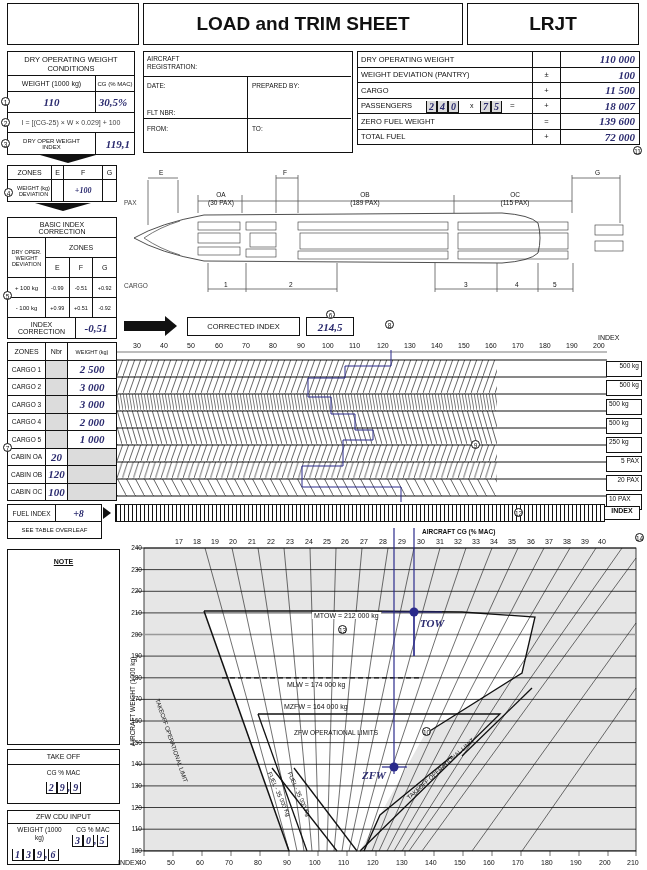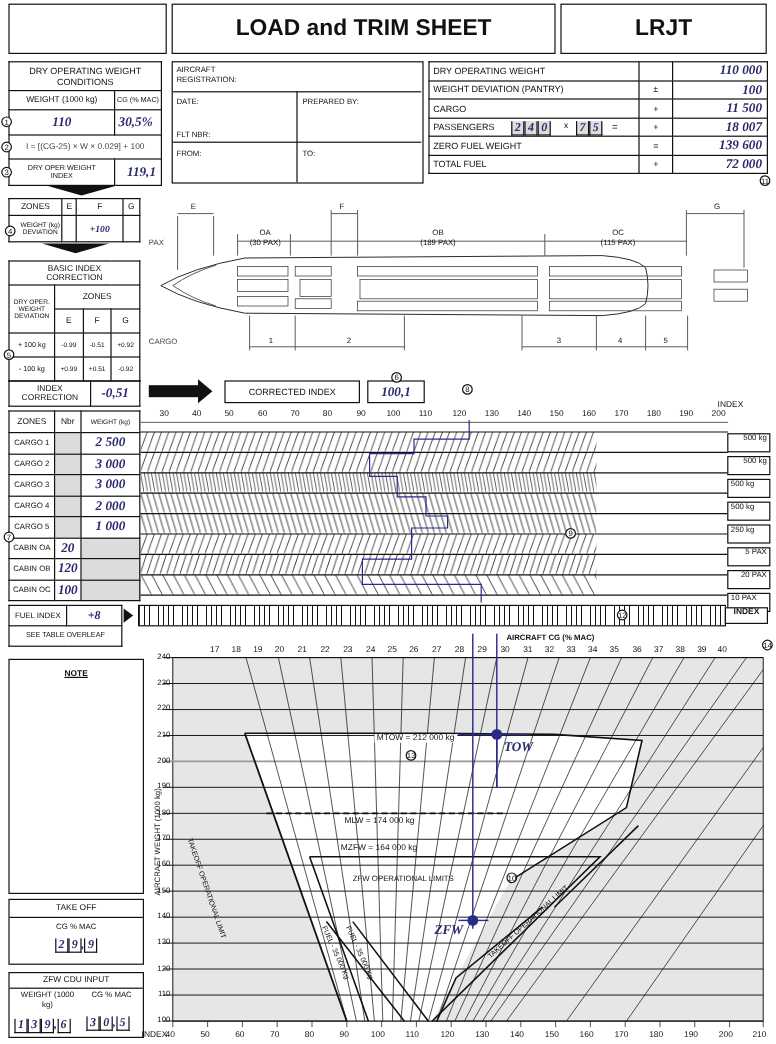--- a/index.html
+++ b/index.html
@@ -176,21 +176,21 @@
         <td class="val" style="font-size:11px">-0,51</td>
         </tr>
   </tbody>
     </table>
 </div>
 <span class="abs circ" style="left:3px;top:291px">5</span>
 
 <div class="abs" style="left:124px;top:321px;width:42px;height:10px;background:#111"></div>
 <div class="abs" style="left:165px;top:316px;width:0;height:0;border-top:10px solid transparent;border-bottom:10px solid transparent;border-left:12px solid #111"></div>
 <div class="abs box" style="left:187px;top:317px;width:113px;height:19px;font-size:7.5px;display:flex;align-items:center;justify-content:center">CORRECTED INDEX</div>
-<div class="abs box val" style="left:306px;top:317px;width:48px;height:19px;font-size:11px;display:flex;align-items:center;justify-content:center">100,1</div>
+<div class="abs box val" style="left:306px;top:317px;width:48px;height:19px;font-size:11px;display:flex;align-items:center;justify-content:center">214,5</div>
 <span class="abs circ" style="left:326px;top:310px">6</span>
 
 <div class="abs" style="left:120px;top:165px;width:527px;height:140px">
   <div class="abs" style="left:4px;top:34px;font-size:6.5px;color:#444">PAX</div>
   <div class="abs" style="left:4px;top:117px;font-size:6.5px;color:#444">CARGO</div>
   <svg class="abs" style="left:0;top:0" width="527" height="140" viewBox="0 0 527 140">
     <g stroke="#555" stroke-width="0.8" fill="none">
       <path d="M14,73 Q40,58 84,50 L380,48 L382,48 Q410,50 418,58 Q422,73 418,88 Q410,96 382,98 L84,96 Q40,88 14,73 Z" stroke="#222"></path>
       <path d="M24,73 Q40,62 60,56 M24,73 Q40,84 60,90"></path>
       <line x1="28" y1="15" x2="28" y2="60"></line>
@@ -420,21 +420,21 @@
   </div>
 </div>
 
 <div class="abs box" style="left:7px;top:810px;width:113px;height:55px">
   <div style="height:12px;border-bottom:1px solid #111;text-align:center;font-size:7px;line-height:12px">ZFW CDU INPUT</div>
   <div class="abs" style="left:4px;top:15px;width:55px;text-align:center;font-size:6.5px;line-height:8px">WEIGHT (1000 kg)</div>
   <div class="abs" style="left:60px;top:15px;width:50px;text-align:center;font-size:6.5px;line-height:8px">CG % MAC</div>
   <div class="abs val" style="left:4px;top:38px;font-size:10px">
     <span class="digit">1</span><span class="digit">3</span><span class="digit">9</span>,<span class="digit">6</span>
   </div>
-  <div class="abs val" style="left:64px;top:36px;font-size:10px">
+  <div class="abs val" style="left:64px;top:24px;font-size:10px">
     <span class="digit">3</span><span class="digit">0</span>,<span class="digit">5</span>
   </div>
 </div>
 
 <div class="abs" style="left:122px;top:528px;width:525px;height:342px">
   <svg class="abs" style="left:0;top:0" width="525" height="342" viewBox="0 0 525 342">
 
     <rect x="22" y="20" width="492" height="303" fill="#e6e6e6" stroke="#111" stroke-width="0.8"></rect>
 
     <polygon points="82,83 243,83 340,84 413,89 400,145 303,206 238,323 167,323" fill="#fff"></polygon>

